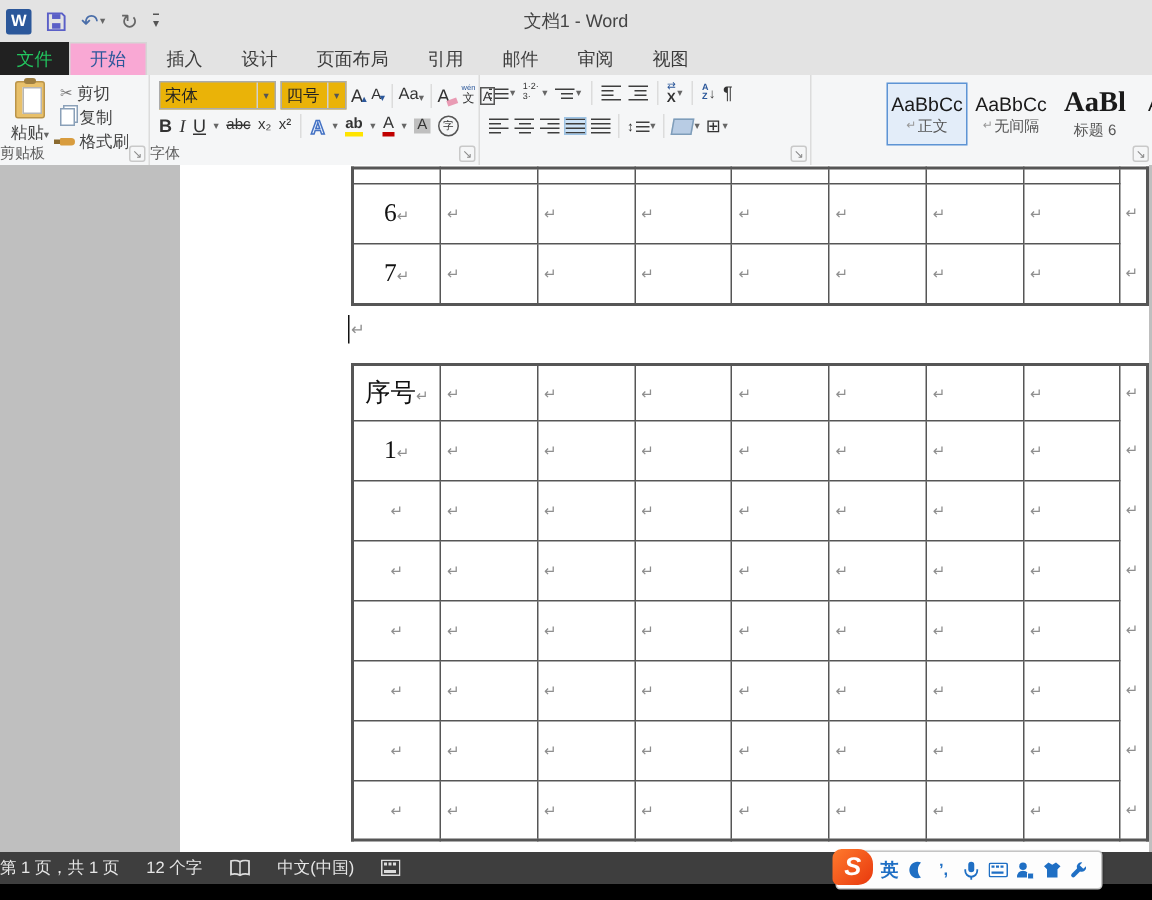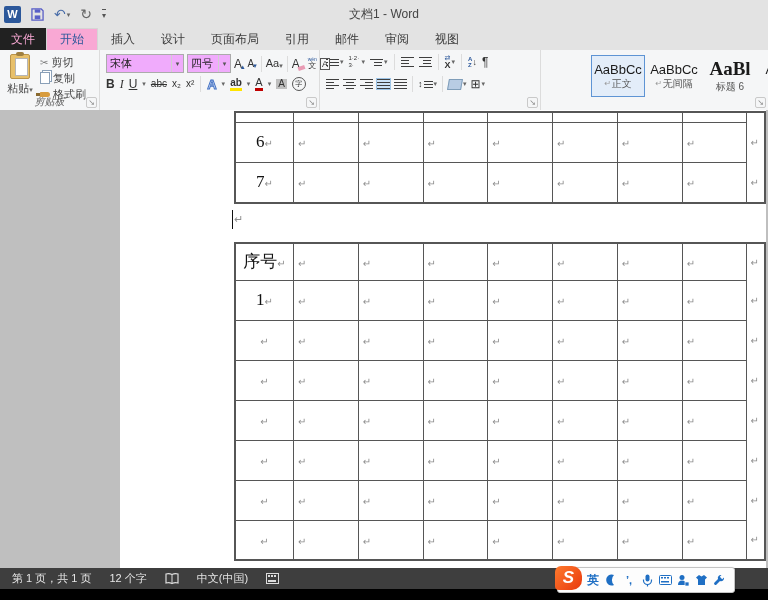--- a/index.html
+++ b/index.html
@@ -12,29 +12,29 @@
   .wordlogo{width:17px;height:17px;background:#2b579a;border-radius:2px;color:#fff;font-size:11px;font-weight:bold;
             display:flex;align-items:center;justify-content:center;}
   .qbtn{display:flex;align-items:center;color:#4a6ea9;font-size:14px;line-height:1;cursor:default;}
   .qbtn .dd{font-size:7px;color:#666;margin-left:1px;}
   .qat-menu{font-size:8px;color:#555;border-top:1px solid #555;padding-top:1px;}
   .apptitle{position:absolute;left:0;top:0;width:100%;height:28px;display:flex;align-items:center;justify-content:center;
             font-size:12px;color:#444;pointer-events:none;}
 
   
   .tabrow{position:absolute;left:0;top:28px;width:768px;height:22px;background:#e3e3e3;display:flex;align-items:flex-end;}
-  .filetab{width:46px;height:22px;background:#212121;color:#f9a8d4;font-size:12px;display:flex;align-items:center;justify-content:center;}
+  .filetab{width:46px;height:22px;background:#212121;color:#22c55e;font-size:12px;display:flex;align-items:center;justify-content:center;}
   .tab{height:22px;padding:0 13px;font-size:12px;color:#3b3b3b;display:flex;align-items:center;}
   .tab.active{background:#f9a8d4;color:#2b579a;border:1px solid #d5d5d5;border-bottom:none;height:21px;}
 
   
   .ribbon{position:absolute;left:0;top:50px;width:768px;height:60px;background:#f5f6f7;border-bottom:1px solid #d0d0d0;display:flex;}
   .rgroup{position:relative;height:100%;flex:none;}
   .rgroup + .rgroup{border-left:1px solid #dcdcdc;}
-  .glabel{position:absolute;left:0;bottom:1px;width:100%;text-align:center;font-size:10px;color:#5e5e5e;font-style:italic;}
+  .glabel{position:absolute;left:0;bottom:1px;width:100%;text-align:left;font-size:10px;color:#5e5e5e;}
   .launcher{position:absolute;right:2px;bottom:2px;font-size:8px;color:#8a8a8a;border:1px solid #c9c9c9;border-radius:2px;
             width:9px;height:9px;line-height:9px;text-align:center;cursor:default;}
   .mini{font-size:7px;color:#666;}
 
   
   .g-clip{width:99px;}
   .pastebig{position:absolute;left:4px;top:4px;width:32px;height:42px;display:flex;flex-direction:column;align-items:center;cursor:default;}
   .clipicon{width:18px;height:23px;background:#e8c06a;border:1px solid #ba944a;border-radius:2px;position:relative;}
   .clipicon:before{content:"";position:absolute;left:4px;top:3px;width:11px;height:16px;background:#fff;border:1px solid #b5b5b5;}
   .clipicon:after{content:"";position:absolute;left:5px;top:-3px;width:8px;height:4px;background:#9f7f40;border-radius:2px;}
@@ -43,21 +43,21 @@
   .smallbtn{display:flex;align-items:center;gap:3px;font-size:11px;color:#444;height:14px;cursor:default;}
   .ic-scissors{color:#7a7a7a;font-size:10px;}
   .ic-copy{width:8px;height:10px;border:1px solid #8aa0b8;background:#fff;box-shadow:2px -2px 0 -1px #fff,2px -2px 0 0 #8aa0b8;}
   .ic-brush{width:10px;height:5px;background:#d89c3e;border-radius:1px 3px 3px 1px;position:relative;}
   .ic-brush:after{content:"";position:absolute;left:-4px;top:1px;width:4px;height:3px;background:#8a6a2f;}
 
   
   .g-font{width:219px;}
   .frow1{position:absolute;left:6px;top:4px;display:flex;align-items:center;gap:3px;}
   .frow2{position:absolute;left:6px;top:26px;display:flex;align-items:center;gap:5px;}
-  .combo{height:17px;background:#f0abfc;border:1px solid #ababab;display:flex;align-items:center;font-size:11px;color:#222;}
+  .combo{height:17px;background:#eab308;border:1px solid #ababab;display:flex;align-items:center;font-size:11px;color:#222;}
   .combo .cv{padding:0 3px;flex:1;}
   .combo .ca{width:11px;height:100%;border-left:1px solid #d0d0d0;font-size:7px;color:#555;display:flex;align-items:center;justify-content:center;}
   .fontname{width:76px;}
   .fontsize{width:42px;}
   .fbtn{display:flex;align-items:flex-end;color:#333;font-size:12px;line-height:1;cursor:default;position:relative;}
   .sup-a{font-size:7px;color:#2b579a;margin-left:-1px;}
   .fmt{font-size:12px;color:#333;cursor:default;line-height:1;display:inline-flex;align-items:center;}
   .b{font-weight:bold;}
   .i{font-style:italic;font-family:"Liberation Serif",serif;}
   .u{text-decoration:underline;}
@@ -120,21 +120,21 @@
   .mark{color:#8f8f8f;font-size:10px;}
   td.rowend{color:#8f8f8f;font-size:10px;}
   .upper{left:114px;top:1px;}
   .lower{left:114px;top:132px;}
   .between-para{position:absolute;left:112px;top:96px;height:26px;display:flex;align-items:center;}
   .caret{width:1px;height:19px;background:#111;margin-right:1px;}
   .between-para .mark{font-size:11px;}
 
   
   .statusbar{position:absolute;left:0;top:568px;width:768px;height:21px;background:#3e3e3e;color:#e6e6e6;
-             display:flex;align-items:center;font-size:11px;gap:18px;padding-left:12px;box-sizing:border-box;}
+             display:flex;align-items:center;font-size:11px;gap:18px;padding-left:0;box-sizing:border-box;}
   .sitem{display:flex;align-items:center;cursor:default;white-space:nowrap;}
   .taskbar{position:absolute;left:0;top:589px;width:768px;height:11px;background:#000;}
 
   
   .ime{position:absolute;left:557px;top:567px;height:24px;background:#fdfdfd;border:1px solid #c4c4c4;border-radius:3px;
        display:flex;align-items:center;padding:0 6px 0 0;box-shadow:0 1px 2px rgba(0,0,0,.35);}
   .slogo{width:27px;height:24px;margin:-4px 2px 0 -3px;background:linear-gradient(135deg,#ff7a2d,#e8380d);border-radius:6px 10px 10px 4px;
          color:#fff;font-weight:bold;font-style:italic;font-size:17px;display:flex;align-items:center;justify-content:center;}
   .imeitem{display:flex;align-items:center;justify-content:center;width:18px;color:#1f6fc4;font-size:12px;cursor:default;}
   .imeitem svg{display:block;}
@@ -248,20 +248,21 @@
         <span class="vdiv"></span>
         <span class="fmt effectA">A</span>
           <span class="mini">▾</span>
         <span class="fmt hl">ab</span>
           <span class="mini">▾</span>
         <span class="fmt fc">A</span>
           <span class="mini">▾</span>
         <span class="fmt shadeA">A</span>
         <span class="enclose">字</span>
       </div>
+      <div class="glabel">字体</div>
       <div class="launcher">↘</div>
     </div>
 
     <div class="rgroup g-para">
       <div class="prow1">
         <span class="pbtn">
             <span class="lines">
               <i class="dot"></i>
               <i class="dot"></i>
               <i class="dot"></i>

